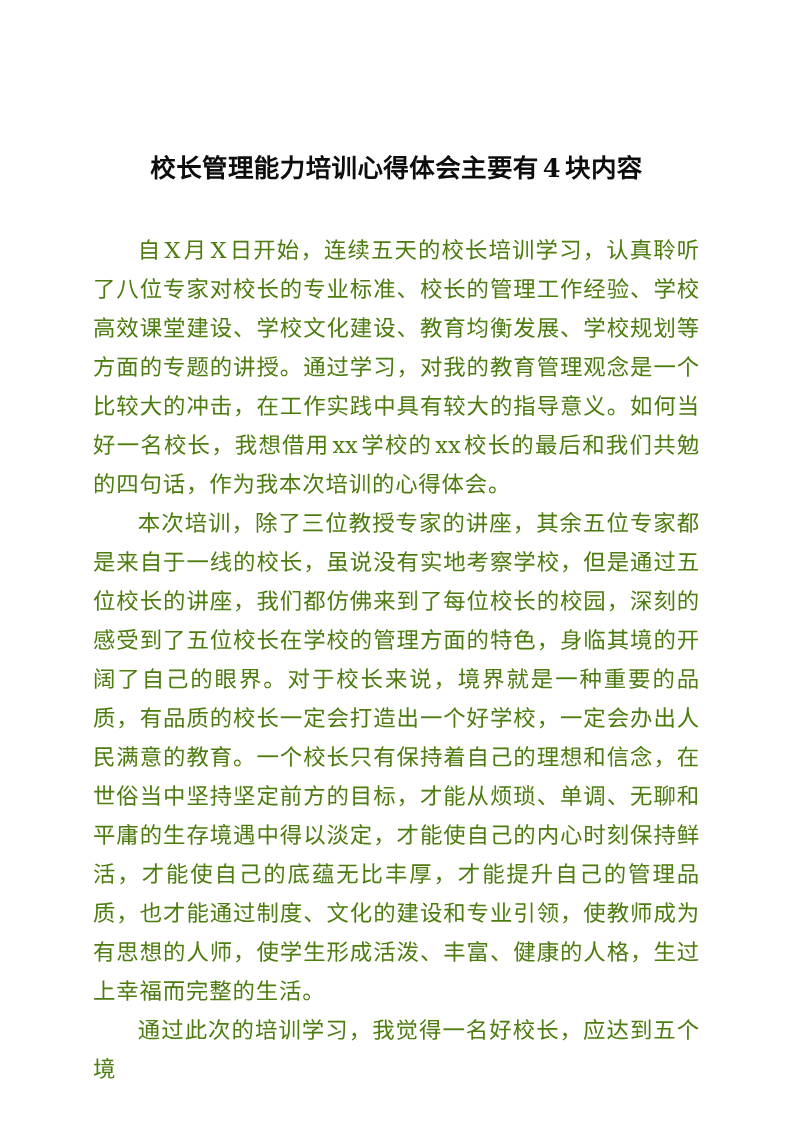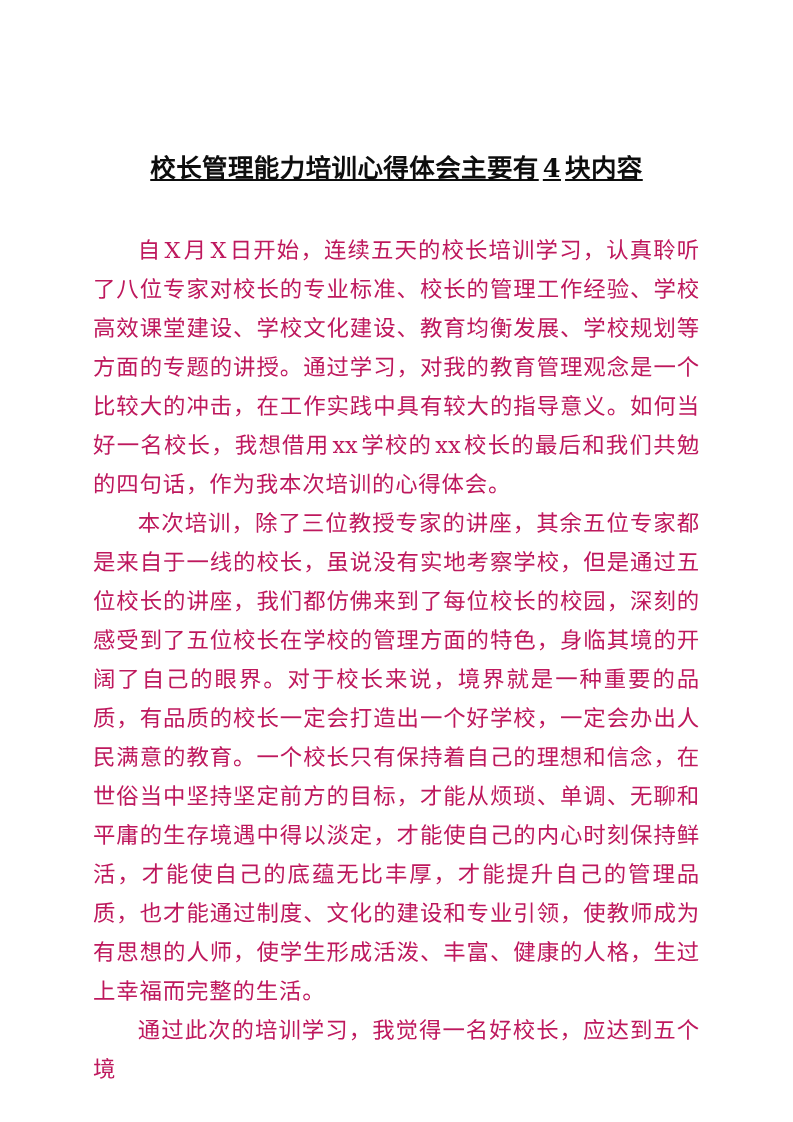--- a/index.html
+++ b/index.html
@@ -36,38 +36,37 @@
     left: 0;
     width: 607px;
     text-align: center;
     font-family: "DejaVu Sans", "Liberation Sans", sans-serif;
     font-weight: 700;
     font-size: 25.5px;
     line-height: 38px;
     color: #0d0d0d;
     letter-spacing: 0.4px;
     white-space: nowrap;
-    text-decoration: underline;
   }
 
   
   .body-block {
     position: absolute;
     top: 231px;
     left: 0;
     width: 607px;
   }
 
   p.para {
     margin: 0;
     padding: 0;
     font-family: "DejaVu Serif", "Liberation Serif", serif;
     font-size: 22.4px;
     line-height: 39px;
-    color: #be185d;
+    color: #4d7c0f;
     text-align: justify;
     text-justify: inter-character;
     text-indent: 2em;
     letter-spacing: 0.85px;
     word-break: break-all;
     -webkit-font-smoothing: antialiased;
   }
 
   
   p.section-heading {

